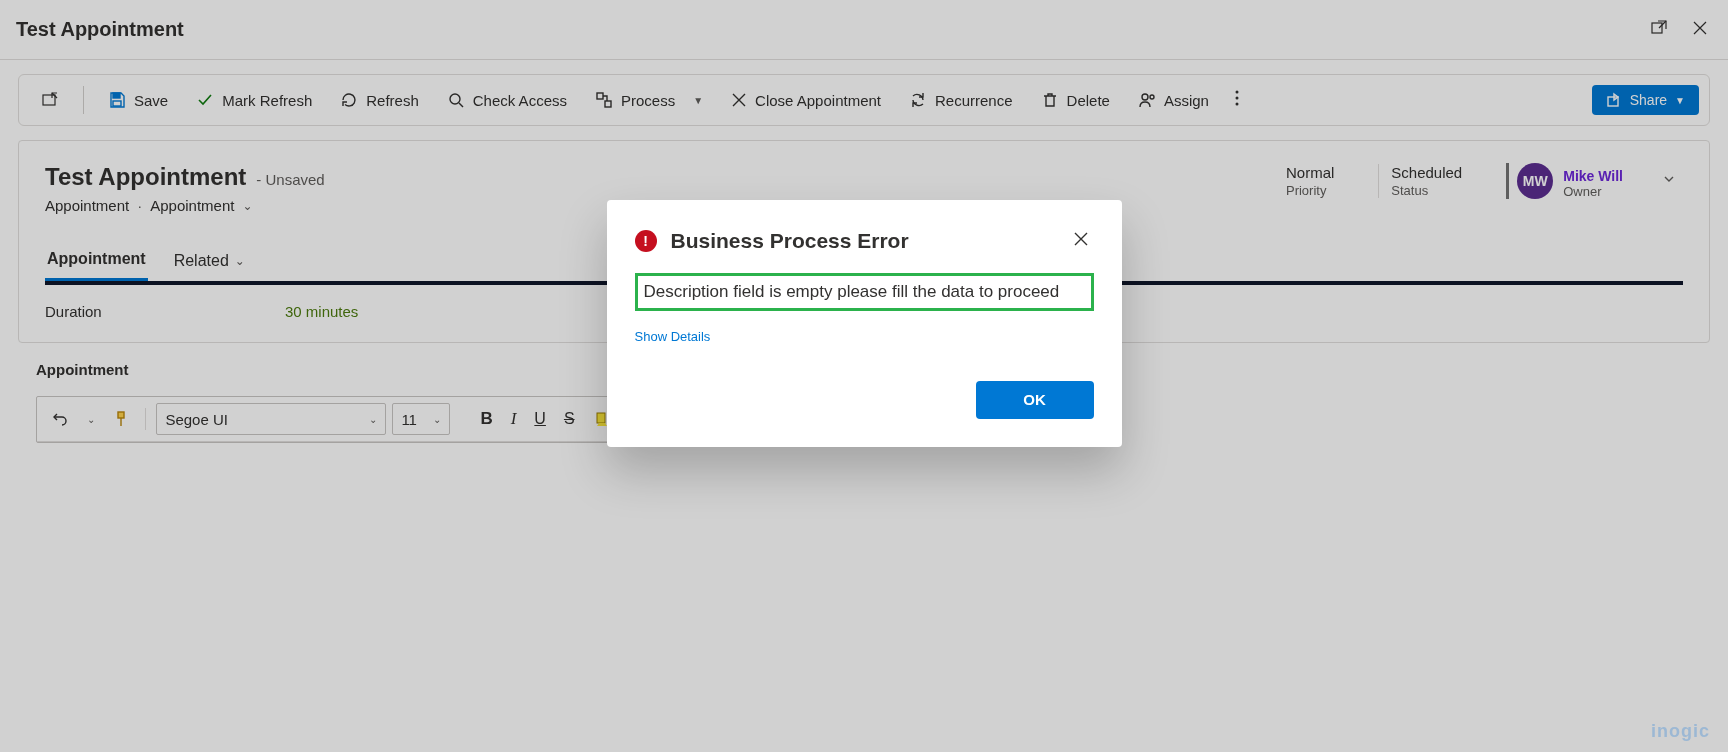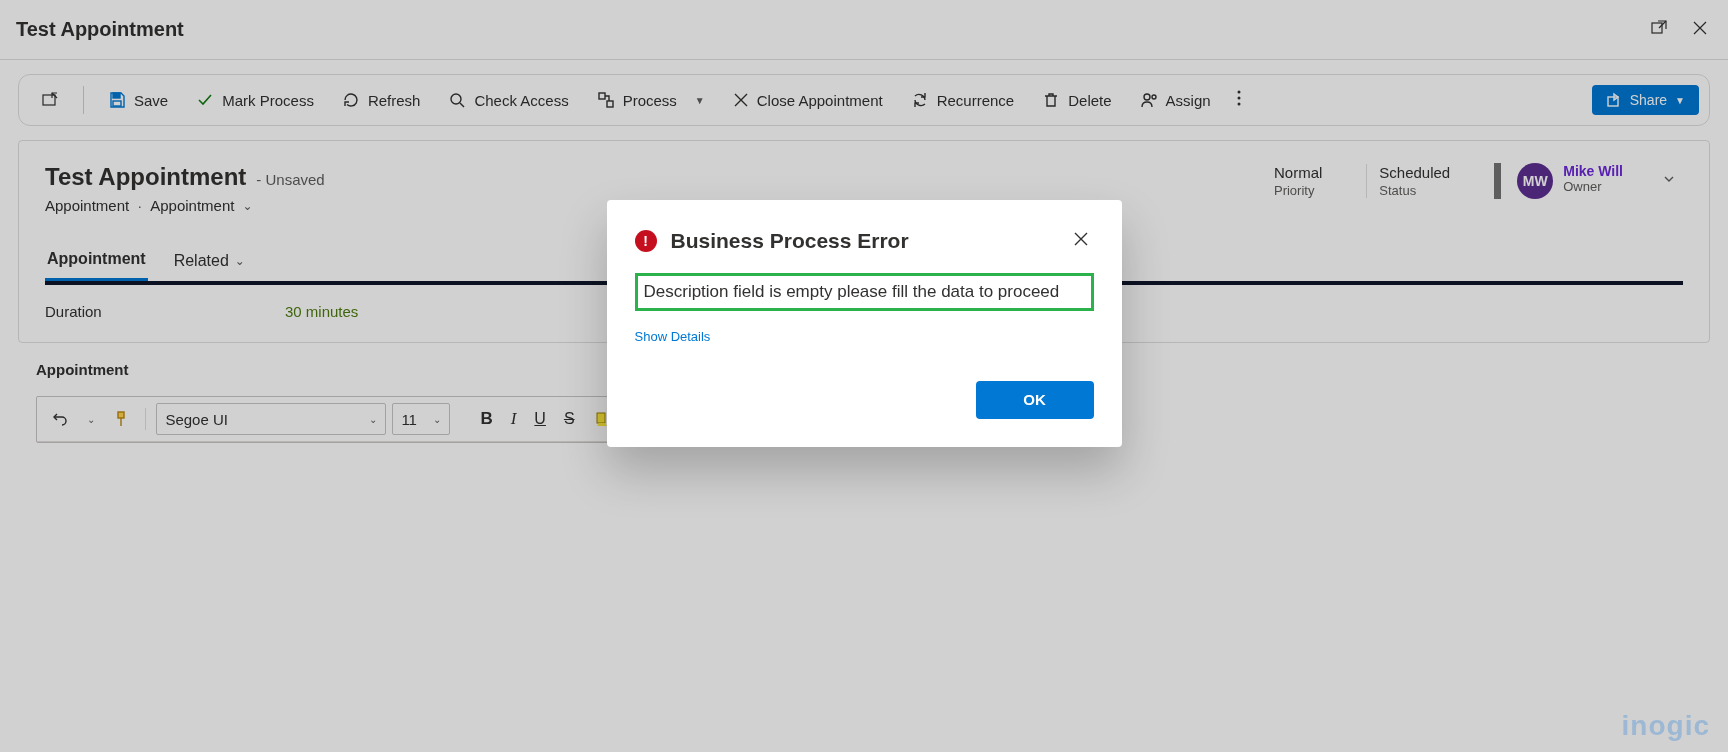--- a/index.html
+++ b/index.html
@@ -5,21 +5,21 @@
 * { box-sizing: border-box; margin: 0; padding: 0; }
 body { font-family: 'Segoe UI', Tahoma, sans-serif; background: #fff; color: #323130; width: 1728px; height: 752px; overflow: hidden; position: relative; }
 
 
 .page-header { display: flex; align-items: center; justify-content: space-between; padding: 18px 20px 18px 16px; border-bottom: 1px solid #e1dfdd; }
 .page-header h1 { font-size: 20px; font-weight: 600; }
 .page-header-actions { display: flex; gap: 24px; align-items: center; }
 
 
 .command-bar-wrap { padding: 14px 18px; }
-.command-bar { display: flex; align-items: center; gap: 4px; border: 1px solid #e1dfdd; border-radius: 12px; padding: 8px 10px; background: #fff; }
+.command-bar { display: flex; align-items: center; gap: 4px; border: 1px solid #e1dfdd; border-radius: 6px; padding: 8px 10px; background: #fff; }
 .cmd-sep { width: 1px; height: 28px; background: #d2d0ce; margin: 0 8px; }
 .cmd-btn { display: inline-flex; align-items: center; gap: 8px; padding: 6px 12px; background: transparent; border: none; font-size: 15px; color: #323130; cursor: pointer; border-radius: 2px; }
 .cmd-btn svg { flex-shrink: 0; }
 .cmd-spacer { flex: 1; }
 .share-btn { background: #0078d4; color: #fff; border: none; border-radius: 4px; padding: 7px 14px; display: inline-flex; align-items: center; gap: 8px; font-size: 14px; cursor: pointer; }
 .overflow-dots { padding: 6px 10px; cursor: pointer; }
 
 
 .record-card { margin: 0 18px; border: 1px solid #e1dfdd; border-radius: 4px; padding: 22px 26px 0 26px; background: #fff; }
 .record-top { display: flex; justify-content: space-between; align-items: flex-start; }
@@ -29,21 +29,21 @@
 .unsaved { font-size: 15px; color: #605e5c; }
 .breadcrumb-line { font-size: 15px; color: #323130; display: flex; align-items: center; gap: 8px; }
 .bc-sep { color: #605e5c; }
 .bc-caret { font-size: 12px; color: #605e5c; }
 
 .record-meta { display: flex; align-items: center; gap: 32px; }
 .meta-block { display: flex; flex-direction: column; gap: 2px; padding: 0 12px; }
 .meta-block + .meta-block { border-left: 1px solid #e1dfdd; }
 .meta-val { font-size: 15px; font-weight: 400; color: #323130; }
 .meta-lbl { font-size: 13px; color: #605e5c; }
-.owner-block { display: flex; align-items: flex-start; gap: 10px; border-left: 7px solid #737373; padding-left: 16px; }
+.owner-block { display: flex; align-items: flex-end; gap: 10px; border-left: 3px solid #737373; padding-left: 8px; }
 .avatar { width: 36px; height: 36px; border-radius: 50%; background: #5c2e91; color: #fff; display: flex; align-items: center; justify-content: center; font-size: 14px; font-weight: 600; }
 .owner-text { display: flex; flex-direction: column; }
 .owner-name { font-size: 14px; color: #6d28d9; font-weight: 600; }
 .owner-lbl { font-size: 13px; color: #605e5c; }
 .meta-caret { color: #605e5c; padding: 0 6px; }
 
 
 .tabs { display: flex; gap: 24px; margin-top: 26px; }
 .tab { font-size: 16px; padding: 10px 2px; color: #323130; cursor: pointer; display: flex; align-items: center; gap: 6px; }
 .tab.active { font-weight: 600; border-bottom: 3px solid #0078d4; }
@@ -79,21 +79,21 @@
 .modal-close { background: transparent; border: none; cursor: pointer; padding: 4px; }
 .modal-body { margin-top: 18px; }
 .modal-message { font-size: 17px; line-height: 1.4; padding: 4px 6px; border: 3px solid #2bb24c; }
 .show-details { color: #0078d4; font-size: 13px; margin-top: 18px; cursor: pointer; display: inline-block; }
 .modal-footer { display: flex; justify-content: flex-end; margin-top: 36px; }
 .ok-btn { background: #0078d4; color: #fff; border: none; border-radius: 4px; width: 118px; height: 38px; font-size: 15px; font-weight: 600; cursor: pointer; }
 
 
 .hl-box { border: 3px solid #2bb24c; display: inline-block; padding: 2px 4px; margin: -2px -4px; }
 
-.watermark { position: absolute; right: 18px; bottom: 10px; font-size: 28px; color: #7aa8d6; font-weight: 600; letter-spacing: 1px; opacity: 0.6; margin-top: 15px; }
+.watermark { position: absolute; right: 18px; bottom: 10px; font-size: 18px; color: #7aa8d6; font-weight: 600; letter-spacing: 1px; opacity: 0.6; margin-top: 15px; }
 </style>
 </head>
 <body>
 
 <div class="page-header">
   <h1>Test Appointment</h1>
   <div class="page-header-actions">
     <span>
       <svg width="18" height="18" viewBox="0 0 18 18" fill="none" stroke="#323130" stroke-width="1.2">
           <rect x="2" y="4" width="10" height="10"></rect>
@@ -124,21 +124,21 @@
           <path d="M3 2h10l3 3v11H3z"></path>
           <rect x="5" y="2" width="7" height="5" fill="#0078d4"></rect>
           <rect x="5" y="10" width="8" height="5"></rect>
         </svg>
       <span>Save</span>
     </button>
     <button class="cmd-btn">
       <svg width="18" height="18" viewBox="0 0 18 18" fill="none" stroke="#107c10" stroke-width="1.6">
           <path d="M3 9l4 4L15 4"></path>
         </svg>
-      <span>Mark Process</span>
+      <span>Mark Refresh</span>
     </button>
     <button class="cmd-btn">
       <svg width="18" height="18" viewBox="0 0 18 18" fill="none" stroke="#323130" stroke-width="1.4">
           <path d="M3 9a6 6 0 1 1 2 4.5"></path>
           <path d="M3 15v-4h4"></path>
         </svg>
       <span>Refresh</span>
     </button>
     <button class="cmd-btn">
       <svg width="18" height="18" viewBox="0 0 18 18" fill="none" stroke="#323130" stroke-width="1.4">

